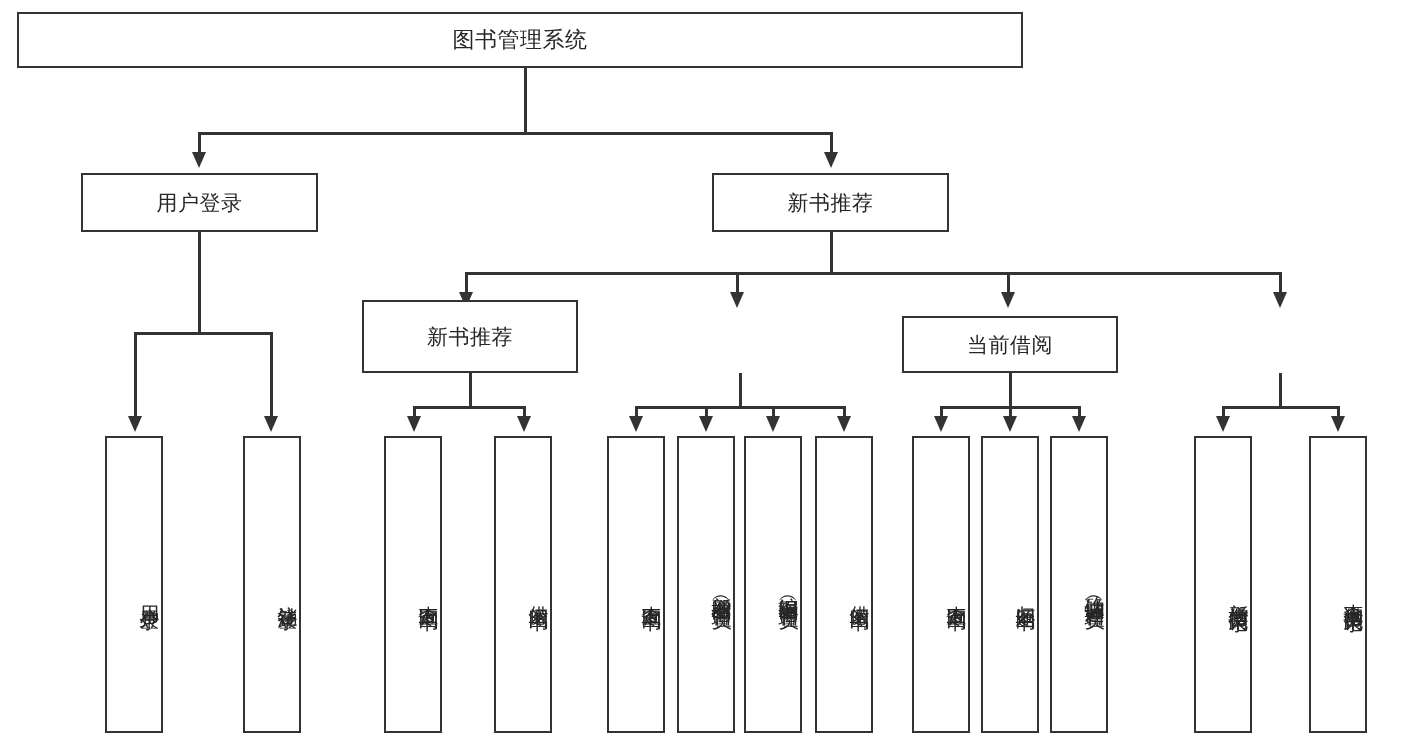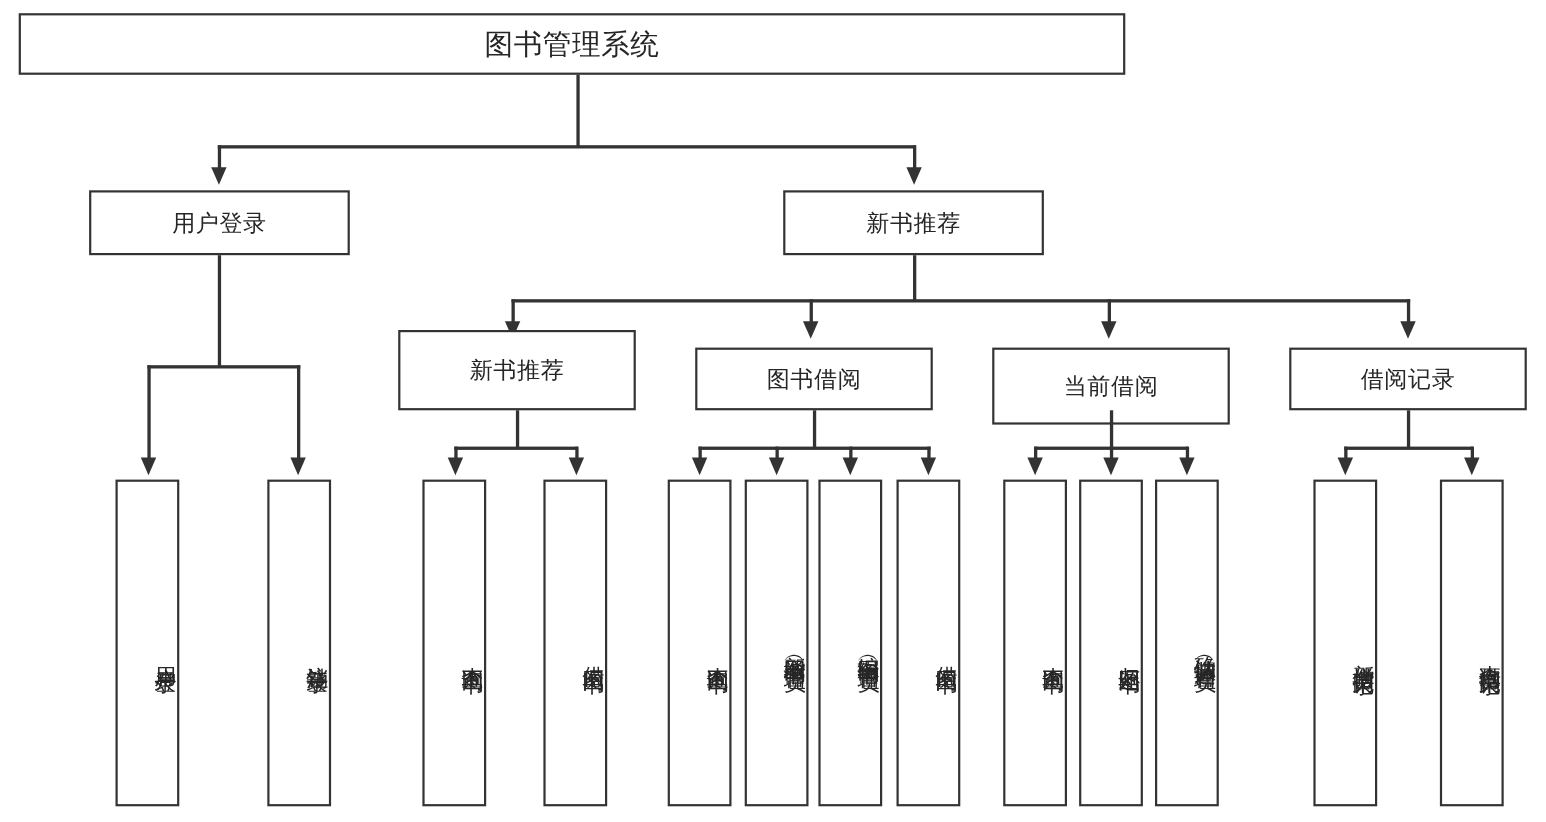--- a/index.html
+++ b/index.html
@@ -11,21 +11,21 @@
     box-sizing:border-box;
     border:2.5px solid #333333;
     background:#ffffff;
     display:flex;
     align-items:center;
     justify-content:center;
     color:#262626;
     letter-spacing:0.5px;
   }
   .node.horiz{ font-size:21px; }
-  .node.root{ font-size:26px; }
+  .node.root{ font-size:22px; }
   .node.vert{
     writing-mode:vertical-rl;
     text-orientation:upright;
     font-size:20px;
     line-height:1.18;
     align-items:flex-start;
     justify-content:center;
     padding-top:18px;
     letter-spacing:2px;
     white-space:nowrap;
@@ -84,23 +84,21 @@
   <div class="conn vline" style="left:465px;top:272px;height:22px;"></div>
   <div class="conn vline" style="left:736px;top:272px;height:22px;"></div>
   <div class="conn vline" style="left:1007px;top:272px;height:22px;"></div>
   <div class="conn vline" style="left:1279px;top:272px;height:22px;"></div>
   <div class="arrow" style="left:459px;top:292px;"></div>
   <div class="arrow" style="left:730px;top:292px;"></div>
   <div class="arrow" style="left:1001px;top:292px;"></div>
   <div class="arrow" style="left:1273px;top:292px;"></div>
 
   <div class="node horiz" style="left:362px;top:300px;width:216px;height:73px;">新书推荐</div>
-  <div class="node horiz" style="left:632px;top:316px;width:216px;height:57px;">图书借阅</div>
-  <div class="node horiz" style="left:902px;top:316px;width:216px;height:70px;">当前借阅</div>
-  <div class="node horiz" style="left:1172px;top:316px;width:216px;height:57px;">借阅记录</div>
+  <div class="node horiz" style="left:902px;top:316px;width:216px;height:57px;">当前借阅</div>
 
   <div class="conn vline" style="left:469px;top:373px;height:35px;"></div>
   <div class="conn hline" style="left:413px;top:406px;width:112px;"></div>
   <div class="conn vline" style="left:413px;top:406px;height:12px;"></div>
   <div class="conn vline" style="left:523px;top:406px;height:12px;"></div>
   <div class="arrow" style="left:407px;top:416px;"></div>
   <div class="arrow" style="left:517px;top:416px;"></div>
 
   <div class="conn vline" style="left:739px;top:373px;height:35px;"></div>
   <div class="conn hline" style="left:635px;top:406px;width:211px;"></div>

